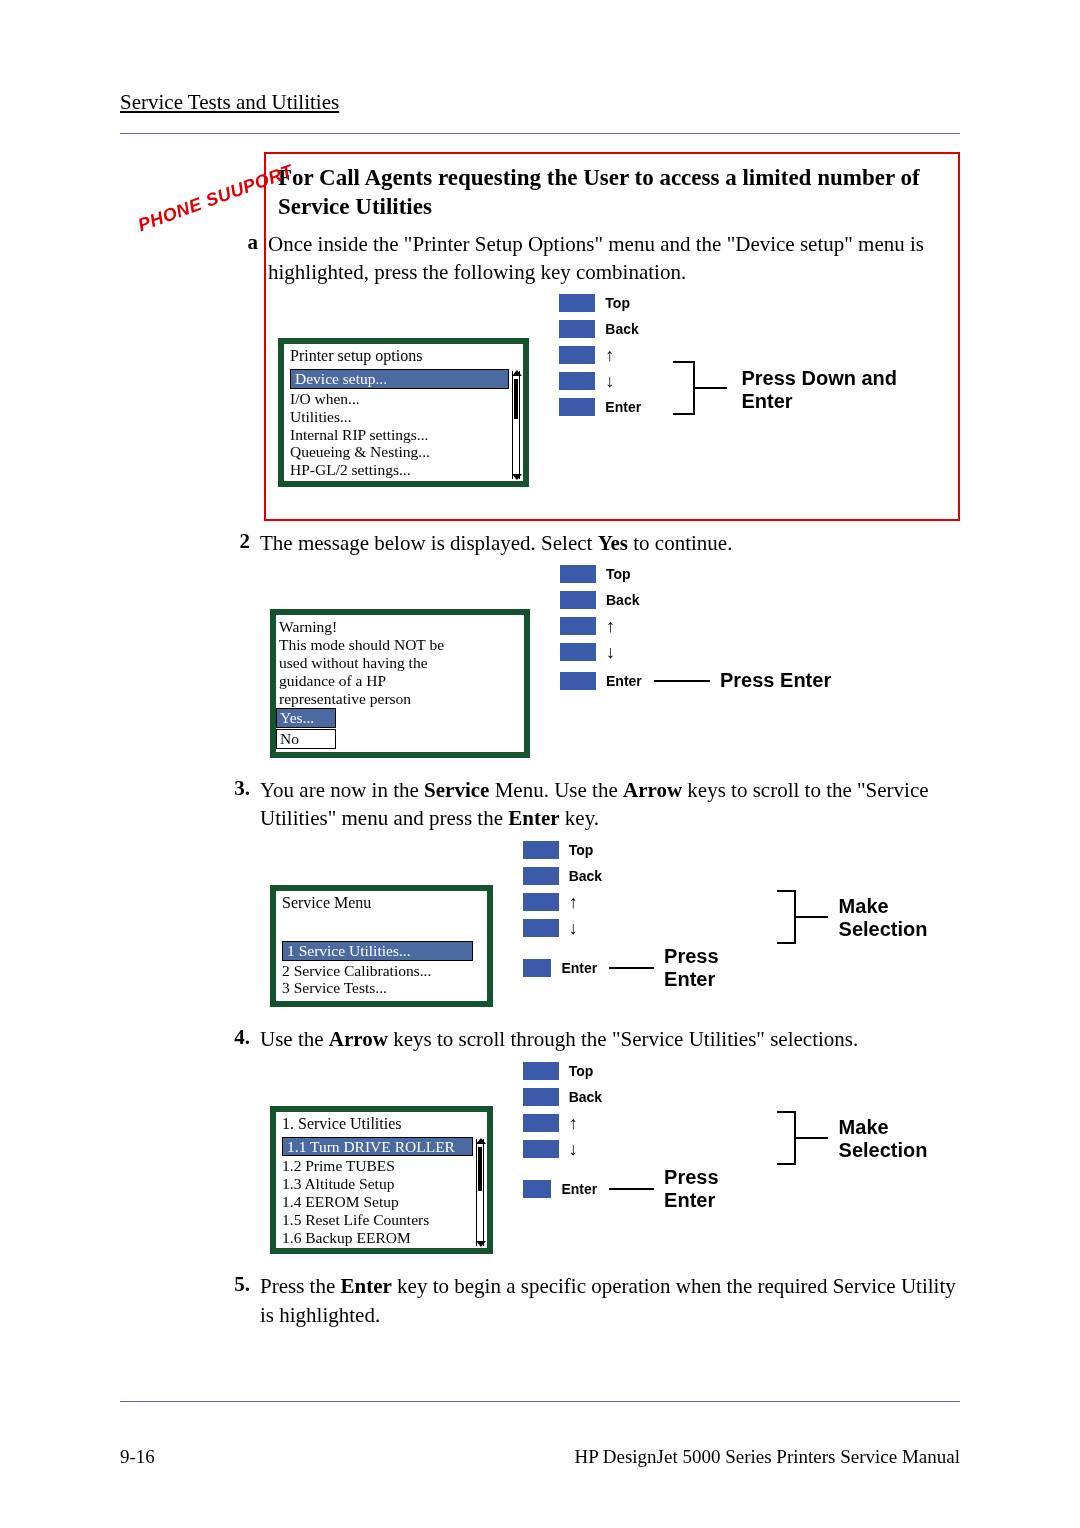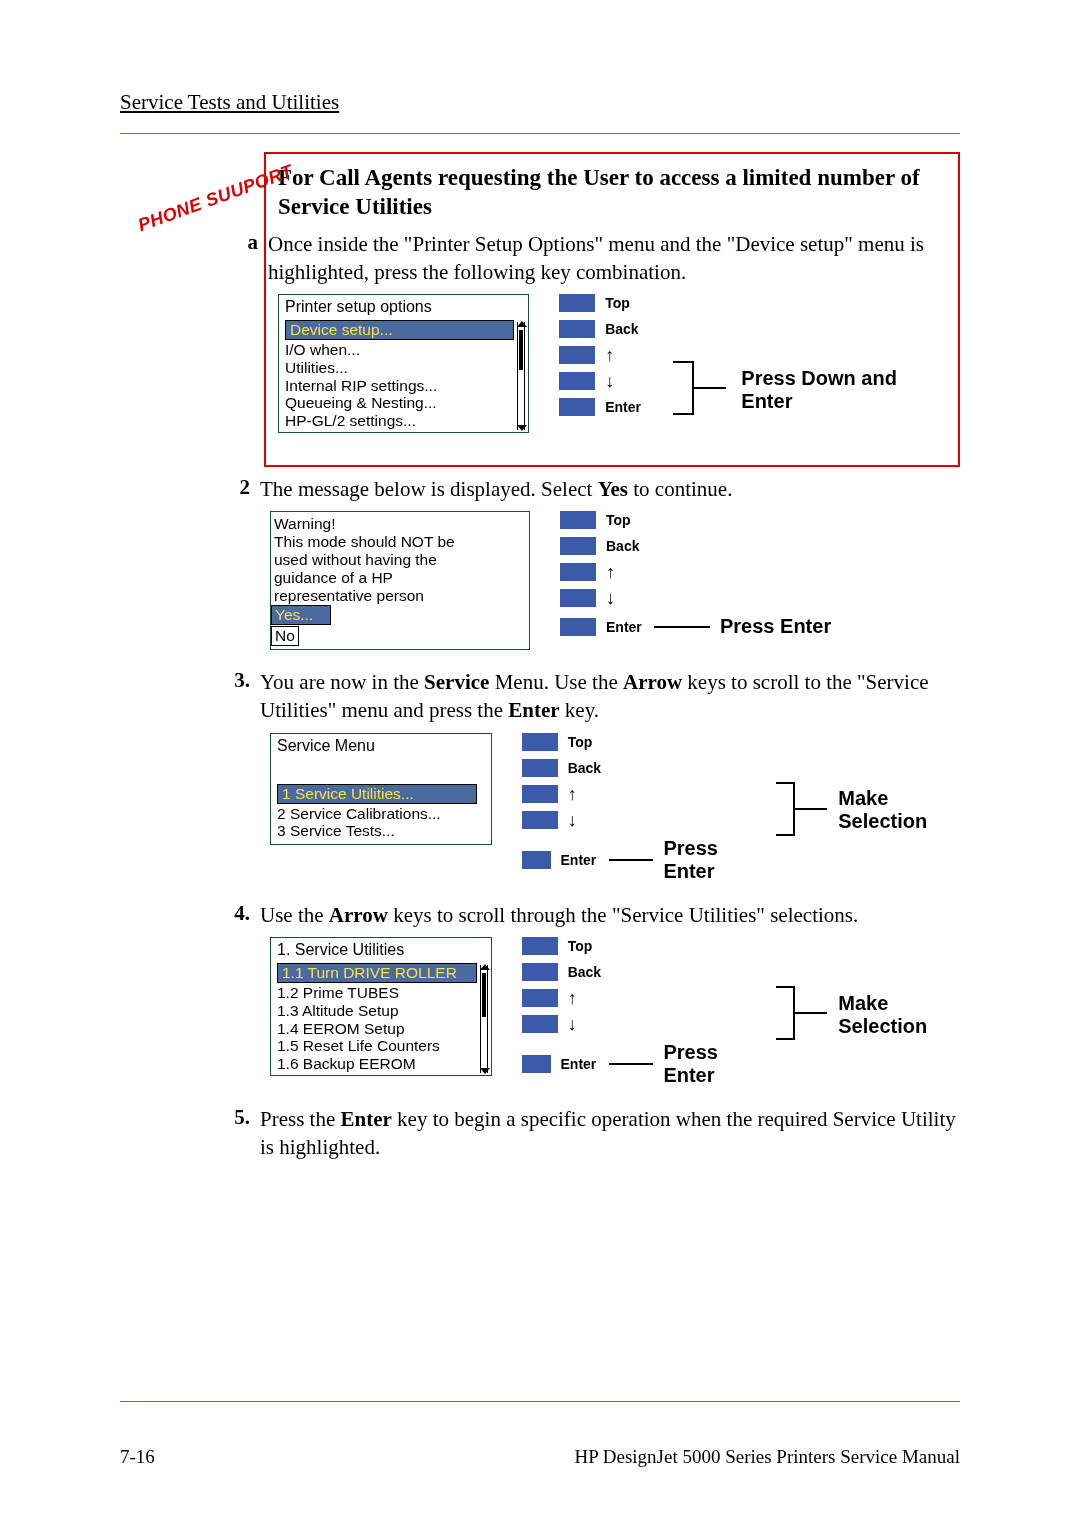--- a/index.html
+++ b/index.html
@@ -75,40 +75,41 @@
     font-size: 21px;
     line-height: 1.35;
   }
   .diagram-row {
     display: flex;
     align-items: flex-start;
     gap: 30px;
     margin: 6px 0 18px 0;
   }
   .lcd {
-    border: 1px solid #14532d;
+    border: 6px solid #14532d;
     width: 260px;
-    font-family: Liberation Sans, sans-serif;
+    font-family: Liberation Serif, serif;
     font-size: 16px;
     background: #fff;
+    margin-top: 44px;
   }
   .lcd-title {
     padding: 3px 6px;
   }
   .lcd-body {
     position: relative;
     padding: 0 14px 2px 6px;
   }
   .lcd-line {
     font-size: 15.5px;
     line-height: 1.15;
   }
   .lcd-line.highlight {
     background: #4a6aa0;
-    color: #fde047;
+    color: #ffffff;
     border: 1px solid #000;
     padding: 0 4px;
     margin: 1px 0;
     display: block;
   }
   .lcd-line.boxed {
     border: 1px solid #000;
     padding: 0 4px;
     margin: 1px 0;
     display: block;
@@ -289,21 +290,21 @@
         </div>
       </div>
       <div class="diagram-row">
         <div class="lcd lcd-warning">
           <div class="lcd-line" style="padding-top:3px;">Warning!</div>
           <div class="lcd-line">This mode should NOT be</div>
           <div class="lcd-line">used without having the</div>
           <div class="lcd-line">guidance of a HP</div>
           <div class="lcd-line">representative person</div>
           <span class="lcd-line highlight" style="width:60px;">Yes...</span>
-          <span class="lcd-line boxed" style="width:28px;margin-bottom:3px;">No</span>
+          <span class="lcd-line boxed" style="width:60px;margin-bottom:3px;">No</span>
         </div>
         <div class="button-stack">
           <div class="btn-row">
               <div class="btn"></div>
               <span class="btn-label">Top</span>
             </div>
           <div class="btn-row">
               <div class="btn"></div>
               <span class="btn-label">Back</span>
             </div>
@@ -443,15 +444,15 @@
         </div>
       </div>
     </div>
 
   </div>
 
   <hr class="rule-bottom" style="position:absolute;left:120px;right:120px;bottom:108px;">
 </div>
 
 <div class="footer">
-  <span>7-16</span>
+  <span>9-16</span>
   <span>HP DesignJet 5000 Series Printers Service Manual</span>
 </div>
 
 </body></html>

